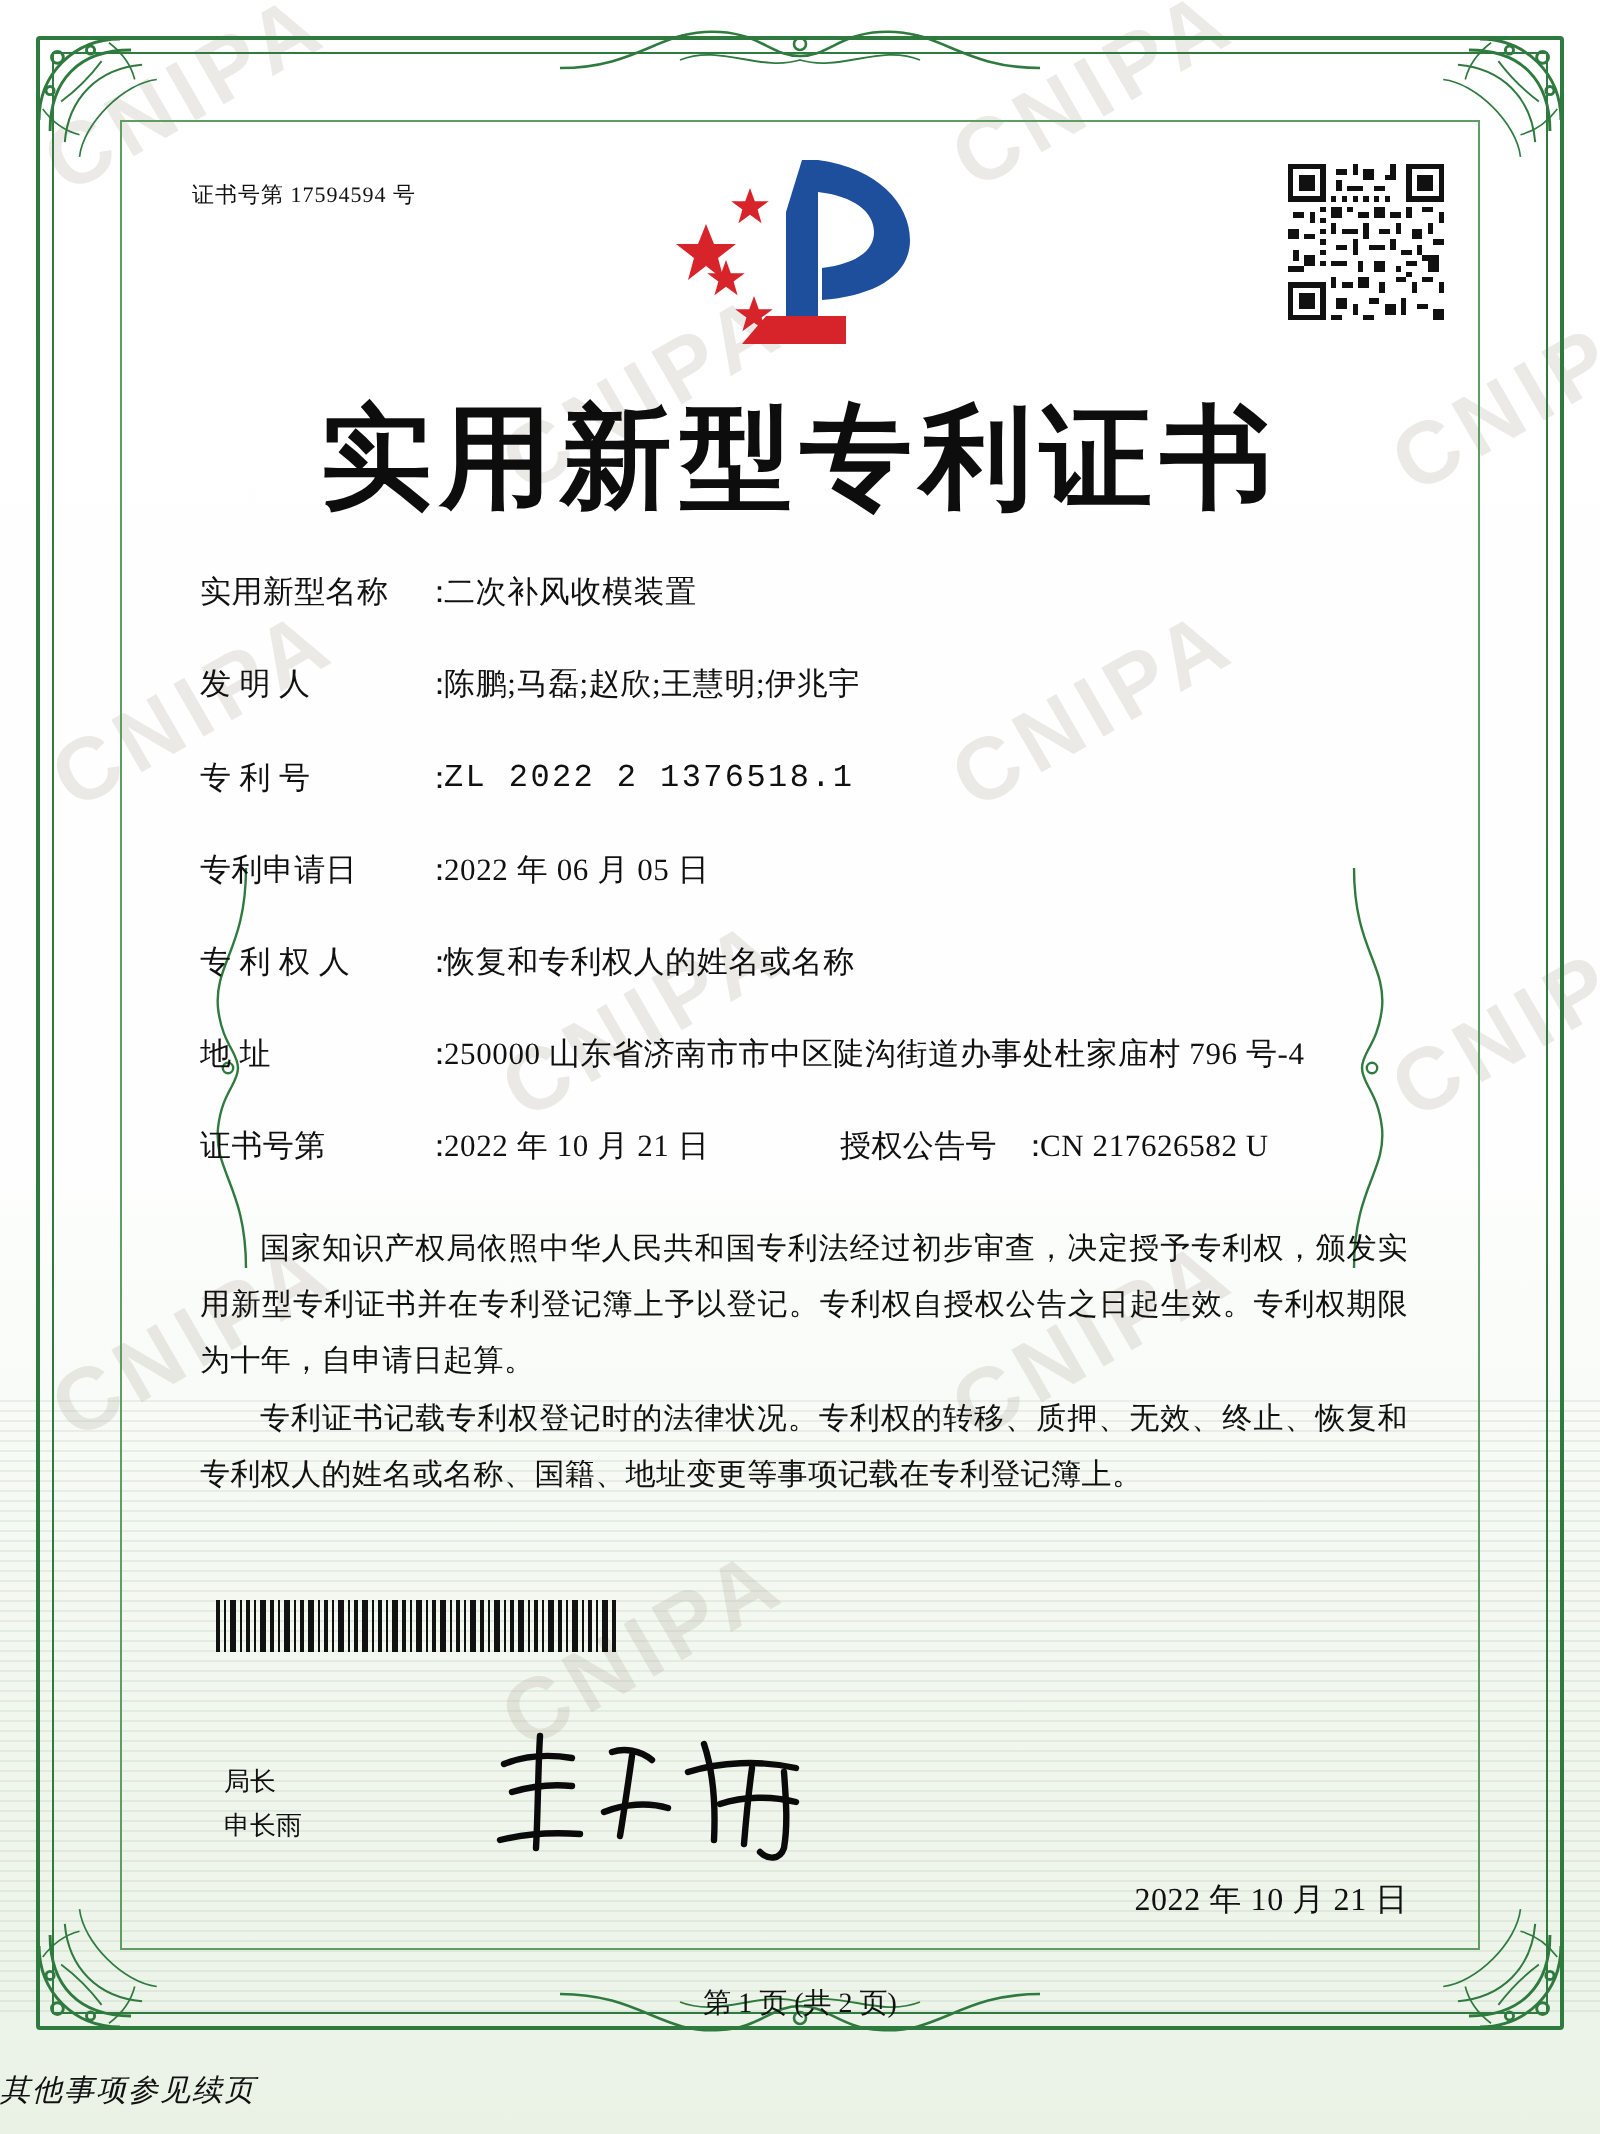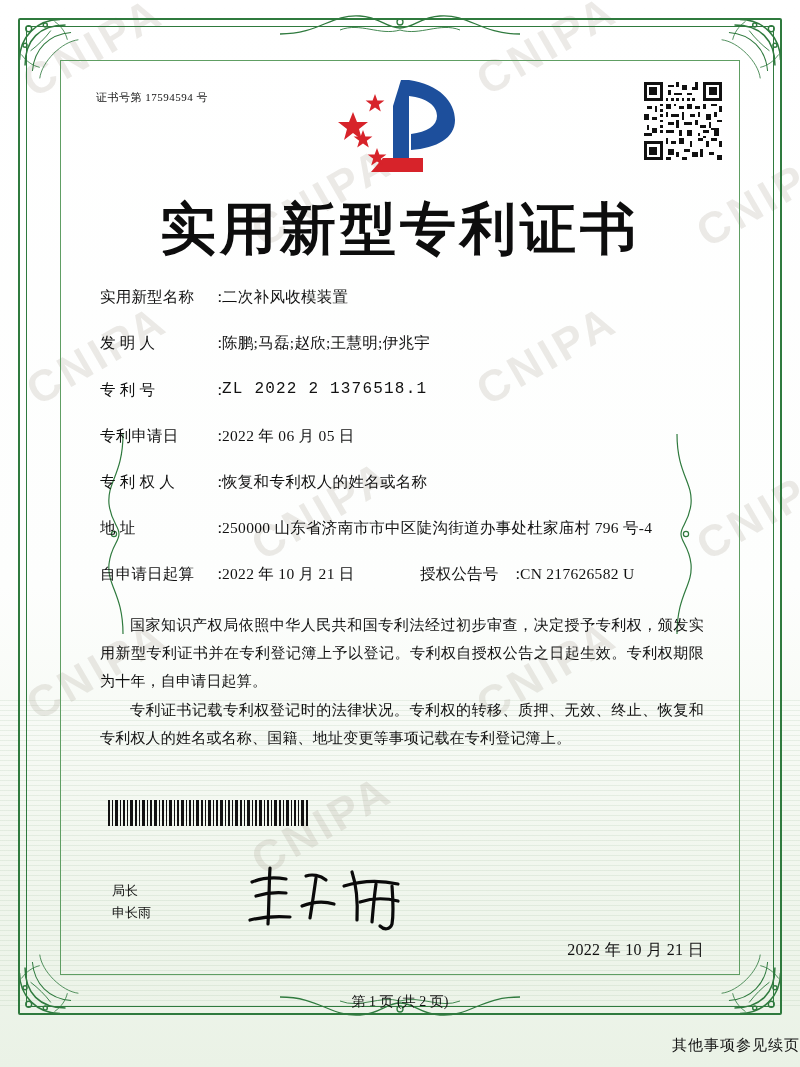--- a/index.html
+++ b/index.html
@@ -253,24 +253,25 @@
     top: 993px;
     text-align: center;
     font-size: 14px;
     color: #111;
   }
 
   .footer-note {
     position: absolute;
     left: 0; right: 0;
     bottom: 12px;
-    text-align: right;
+    text-align: left;
     font-size: 15px;
     color: #111;
     letter-spacing: 1px;
+    font-style: italic;
   }
 </style>
 </head>
 <body>
 
 <div id="certificate">
 
   <div id="guilloche"></div>
 
   <div class="watermark wm1">CNIPA</div>
@@ -530,21 +531,21 @@
 
     <div class="field-row">
       <div class="field-label spread">地        址</div>
       <div class="field-sep">：</div>
       <div class="field-value">250000 山东省济南市市中区陡沟街道办事处杜家庙村 796 号-4</div>
     </div>
 
     <div class="field-row">
       <div class="row-split">
         <div class="left-part">
-          <div class="field-label">自申请日起算</div>
+          <div class="field-label">证书号第</div>
           <div class="field-sep">：</div>
           <div class="field-value">2022 年 10 月 21 日</div>
         </div>
         <div class="right-part">
           <div class="field-label" style="width:90px;flex:0 0 90px;">授权公告号</div>
           <div class="field-sep">：</div>
           <div class="field-value">CN 217626582 U</div>
         </div>
       </div>
     </div>

